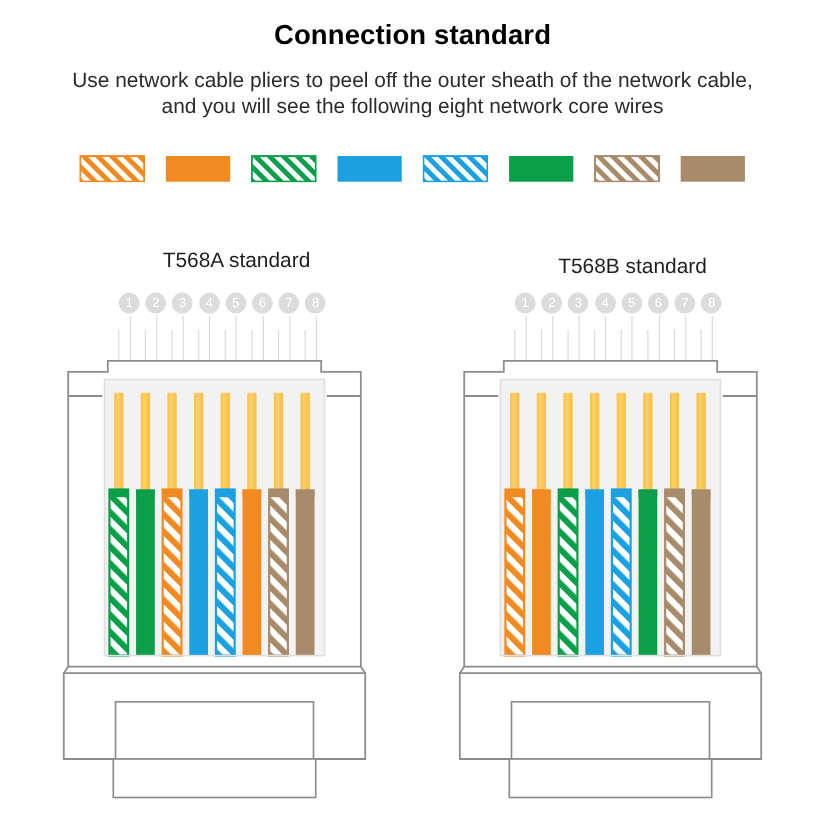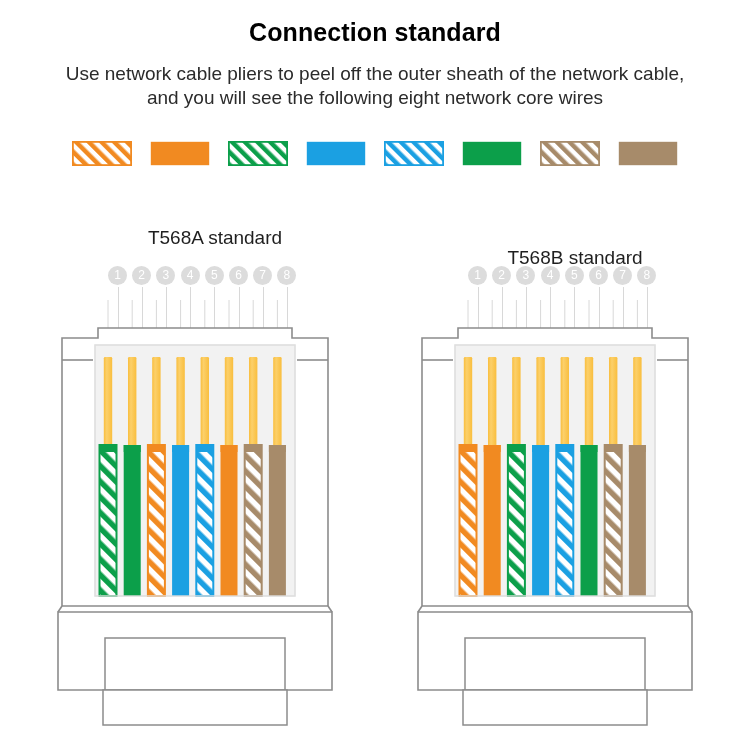--- a/index.html
+++ b/index.html
@@ -301,21 +301,21 @@
             <rect width="9" height="9" fill="#ffffff"></rect>
             <rect width="4.5" height="9" fill="#A78B6A"></rect>
           </pattern>
           </defs>
                  <rect x="0.8" y="0.8" width="58.4" height="23.4" fill="#A78B6A"></rect>
                </svg>
              </div>
     </div>
 
   <div class="std-label" id="label-t568a" style="left:65px; top:216px;margin-top:11px;">T568A standard</div>
-  <div class="std-label" id="label-t568b" style="left:425px; top:232px;margin-top:15px;">T568B standard</div>
+  <div class="std-label" id="label-t568b" style="left:425px; top:232px;">T568B standard</div>
 
   <div class="pinrow" id="pinrow-t568a" style="left:0px; top:266px;">
       <div class="pin-num" style="left:108px">1</div>
       <div class="leader" style="left:117.5px; top:21px; height:42px;"></div>
       <div class="pin-num" style="left:132.2px">2</div>
       <div class="leader" style="left:141.7px; top:21px; height:42px;"></div>
       <div class="pin-num" style="left:156.4px">3</div>
       <div class="leader" style="left:165.9px; top:21px; height:42px;"></div>
       <div class="pin-num" style="left:180.6px">4</div>
       <div class="leader" style="left:190.1px; top:21px; height:42px;"></div>

